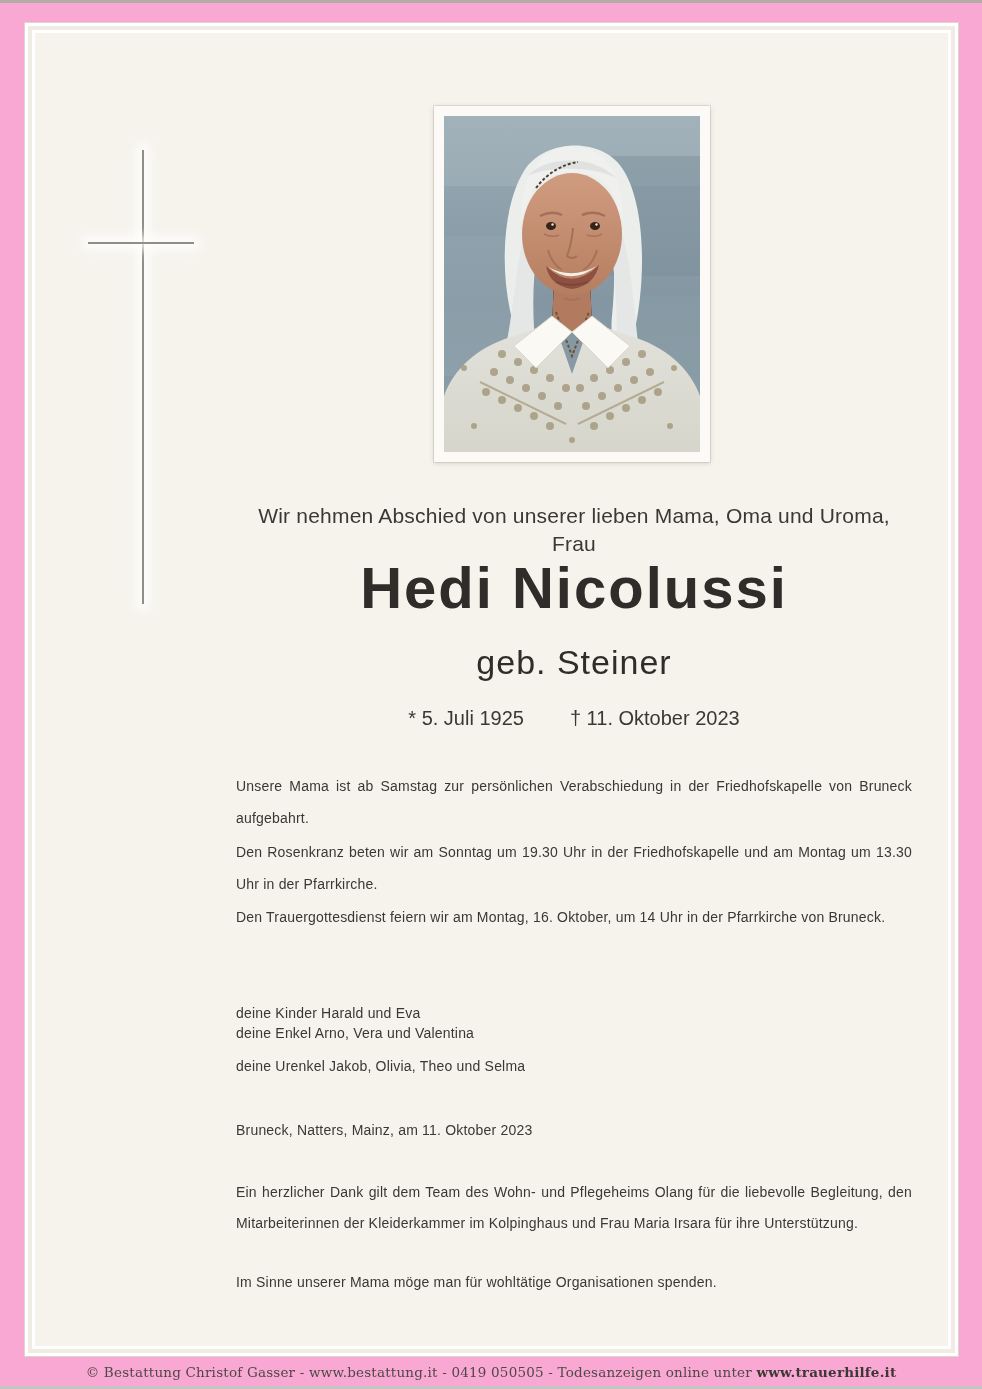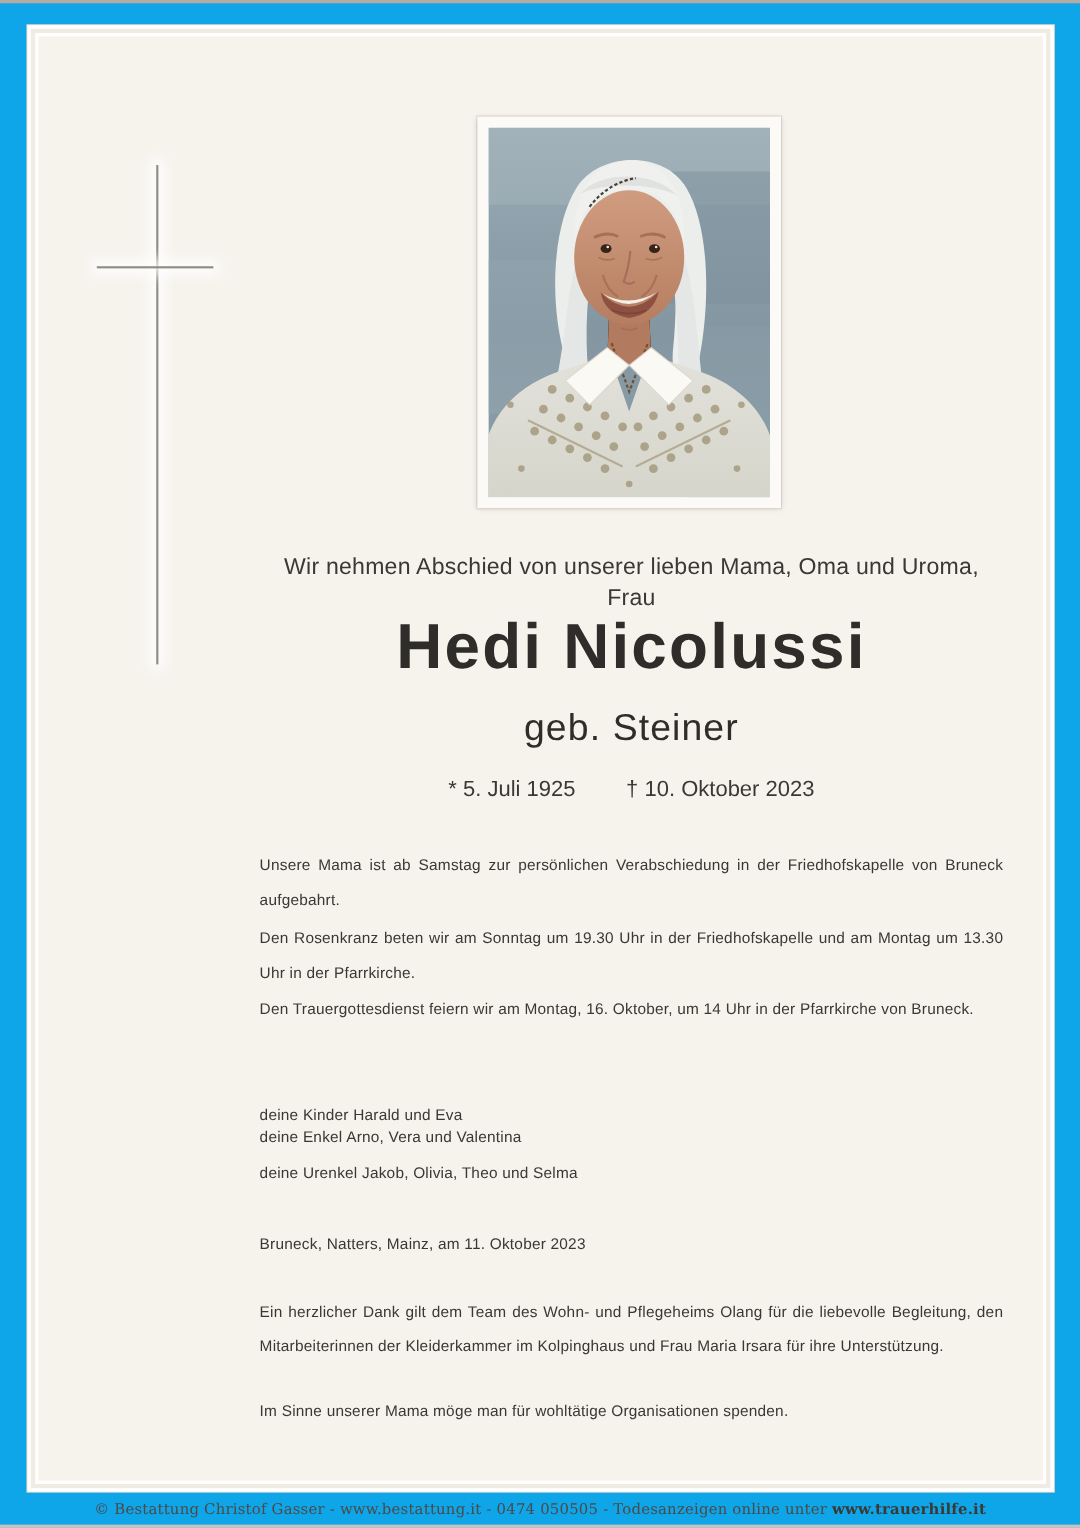--- a/index.html
+++ b/index.html
@@ -3,21 +3,21 @@
 <meta charset="utf-8">
 <style>
   html,body{margin:0;padding:0;}
   body{
     width:982px;height:1389px;
     font-family:"Liberation Sans",sans-serif;
     background:#e9e1da;
     position:relative;
     overflow:hidden;
   }
-  .page{position:absolute;inset:0;background:#0ea5e9;}
+  .page{position:absolute;inset:0;background:#f9a8d4;}
   .strip-top{position:absolute;top:0;left:0;width:100%;height:3px;background:#b3aba4;}
   .strip-bottom{position:absolute;bottom:0;left:0;width:100%;height:3px;background:#c4c4c0;}
   .card{
     position:absolute;left:25px;top:23px;right:24px;bottom:33px;
     background:#f6f3ed;
     border:3px solid #ffffff;
     box-shadow: inset 0 0 0 4px #f0ebe3, inset 0 0 0 7px #ffffff, 0 0 0 1px #ded6cd;
   }
   
   .cross-v{
@@ -181,34 +181,34 @@
       <path d="M148,200 L186,230 L164,252 L128,216 Z" fill="#fbf9f4"></path>
       <path d="M108,200 L70,230 L92,252 L128,216 Z" stroke="#ddd8cd" stroke-width="1" fill="none"></path>
       <path d="M148,200 L186,230 L164,252 L128,216 Z" stroke="#ddd8cd" stroke-width="1" fill="none"></path>
     </svg>
   </div>
 
   <div class="col center intro">Wir nehmen Abschied von unserer lieben Mama, Oma und Uroma, Frau</div>
   <div class="col center name">Hedi Nicolussi</div>
   <div class="col center maiden">geb. Steiner</div>
   <div class="col center dates">
-    <span class="birth">* 5. Juli 1925</span><span>† 10. Oktober 2023</span>
+    <span class="birth">* 5. Juli 1925</span><span>† 11. Oktober 2023</span>
   </div>
 
   <div class="col justify body-par p1">Unsere Mama ist ab Samstag zur persönlichen Verabschiedung in der Friedhofskapelle von Bruneck aufgebahrt.</div>
   <div class="col justify body-par p2">Den Rosenkranz beten wir am Sonntag um 19.30 Uhr in der Friedhofskapelle und am Montag um 13.30 Uhr in der Pfarrkirche.</div>
   <div class="col justify body-par p3">Den Trauergottesdienst feiern wir am Montag, 16. Oktober, um 14 Uhr in der Pfarrkirche von Bruneck.</div>
 
   <div class="col body-par fam1">deine Kinder Harald und Eva</div>
   <div class="col body-par fam3">deine Urenkel Jakob, Olivia, Theo und Selma</div>
   <div class="col body-par fam2">deine Enkel Arno, Vera und Valentina</div>
 
   <div class="col body-par place">Bruneck, Natters, Mainz, am 11. Oktober 2023</div>
 
   <div class="col justify body-par thanks">Ein herzlicher Dank gilt dem Team des Wohn- und Pflegeheims Olang für die liebevolle Begleitung, den Mitarbeiterinnen der Kleiderkammer im Kolpinghaus und Frau Maria Irsara für ihre Unterstützung.</div>
   <div class="col body-par donation">Im Sinne unserer Mama möge man für wohltätige Organisationen spenden.</div>
 
   <div class="footer">
-    <span>© Bestattung Christof Gasser - www.bestattung.it - 0474 050505 - Todesanzeigen online unter </span><b>www.trauerhilfe.it</b>
+    <span>© Bestattung Christof Gasser - www.bestattung.it - 0419 050505 - Todesanzeigen online unter </span><b>www.trauerhilfe.it</b>
   </div>
 
   <div class="strip-bottom"></div>
 </div>
 
 </body></html>

